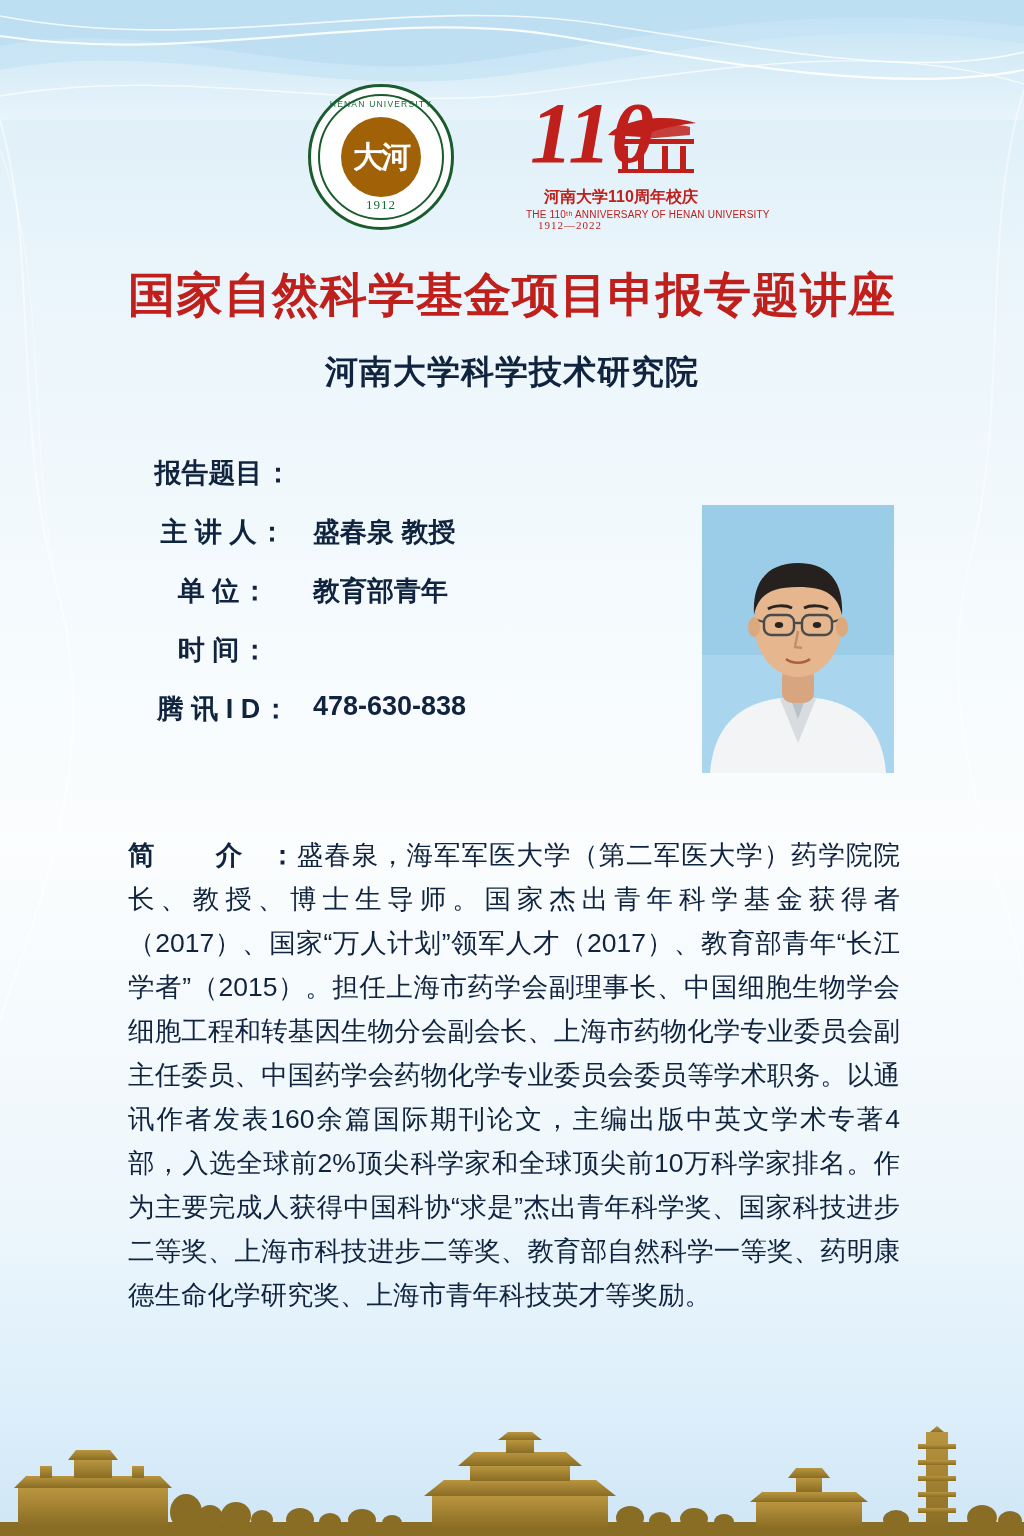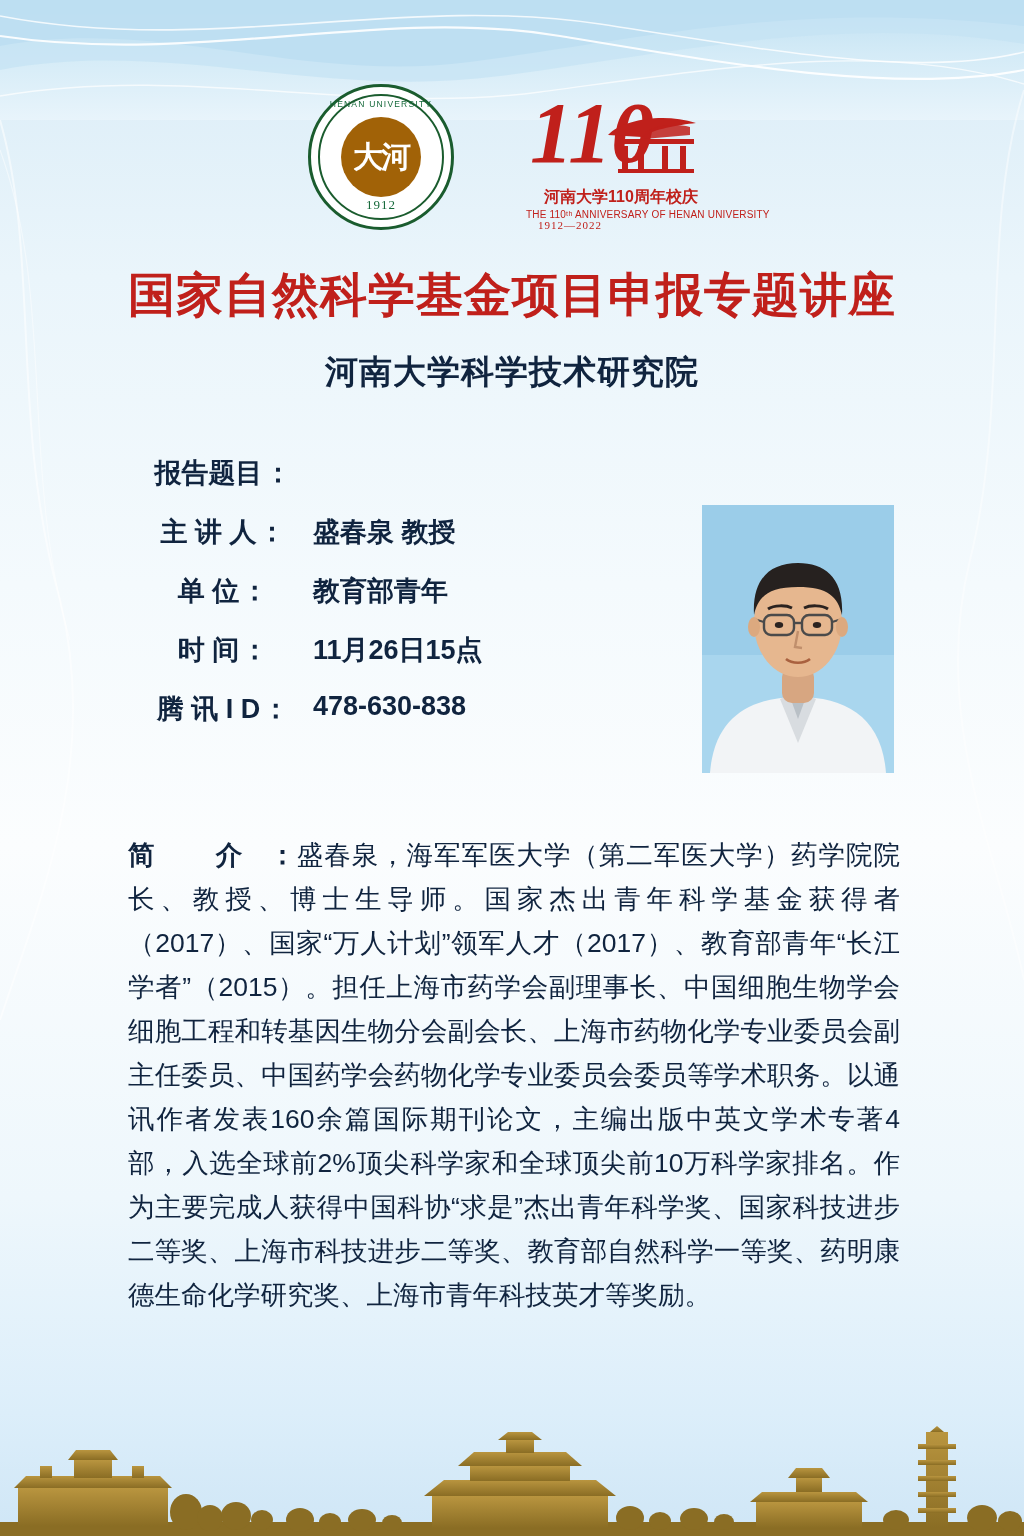--- a/index.html
+++ b/index.html
@@ -316,21 +316,20 @@
         <span class="chars">单    位</span>
         <span class="colon">：</span>
       </div>
       <div class="info-value">教育部青年</div>
     </div>
     <div class="info-row">
       <div class="info-label">
         <span class="chars">时    间</span>
         <span class="colon">：</span>
       </div>
-      <div class="info-value">11月26日15点</div>
     </div>
     <div class="info-row">
       <div class="info-label">
         <span class="chars">腾 讯 I D</span>
         <span class="colon">：</span>
       </div>
       <div class="info-value">478-630-838</div>
     </div>
   </div>
 

